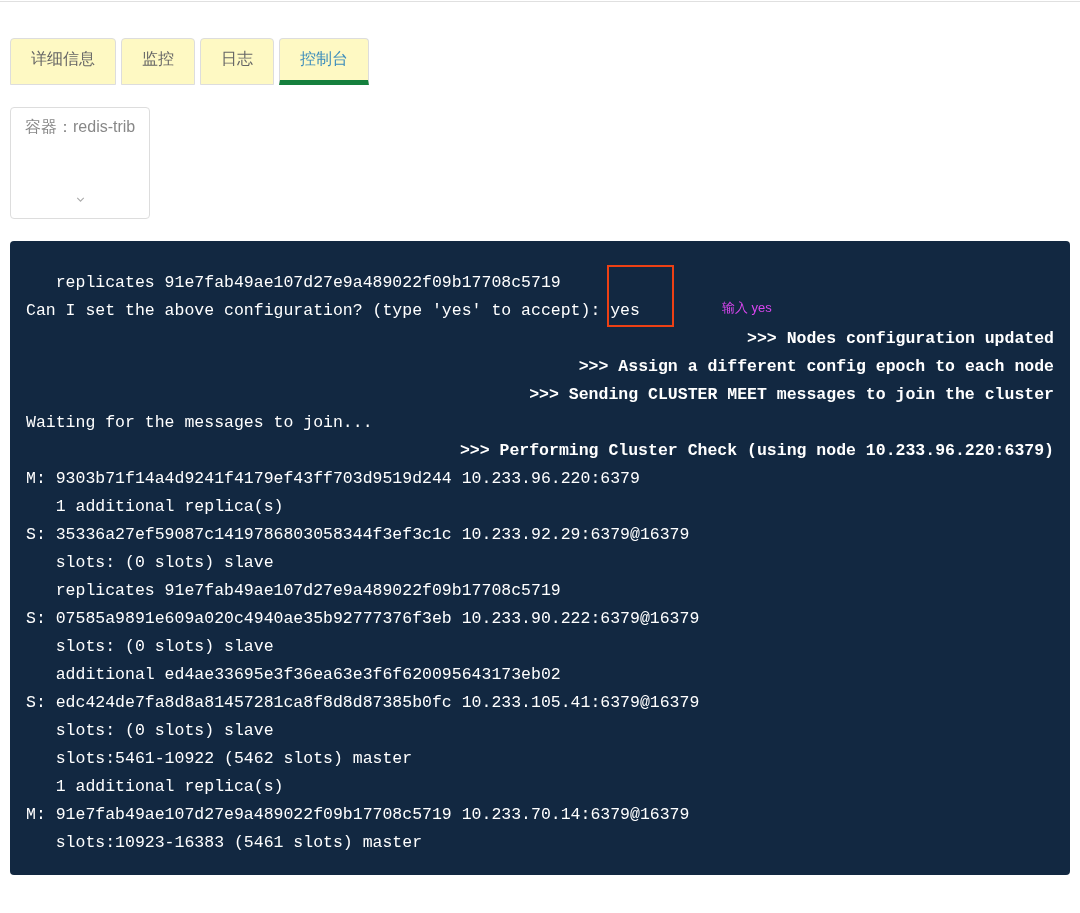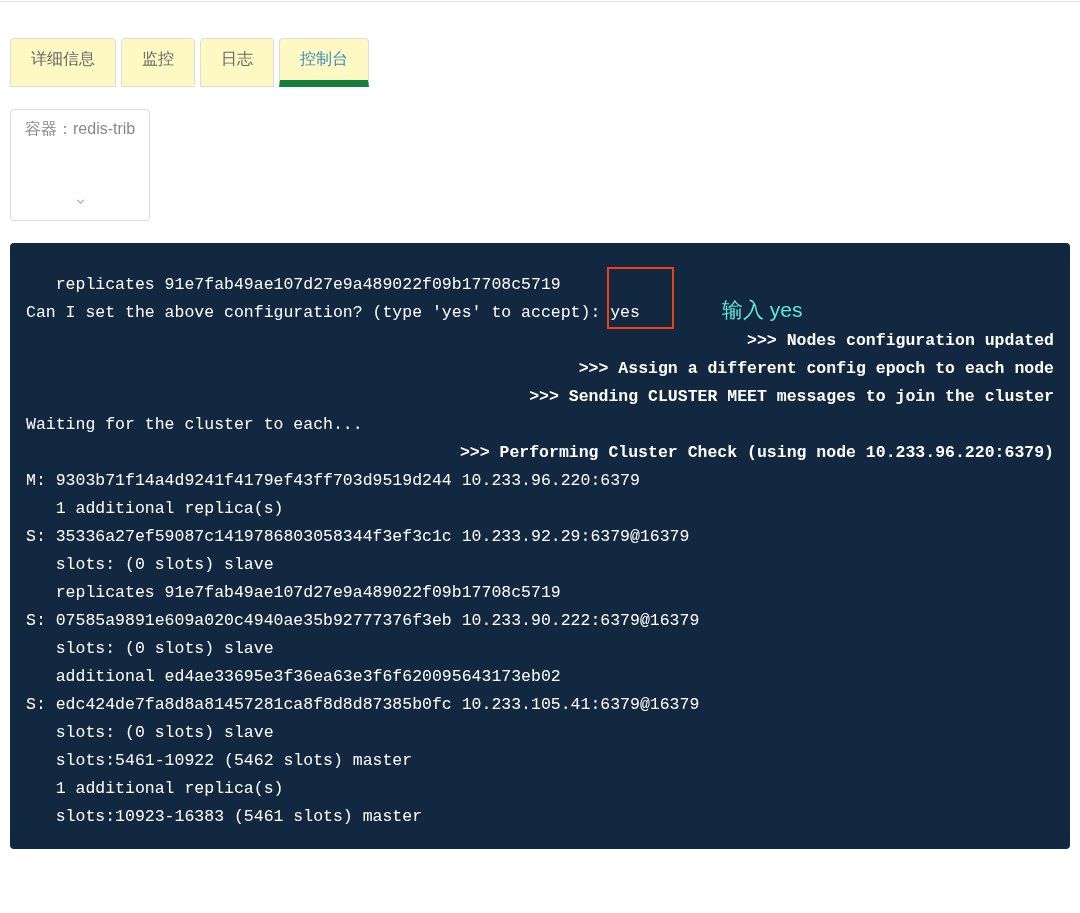--- a/index.html
+++ b/index.html
@@ -30,21 +30,21 @@
     .tab {
       padding: 10px 20px;
       border: 1px solid #ddd;
       border-radius: 4px 4px 0 0;
       background: #fef9c3;
       color: #666;
       font-size: 16px;
       cursor: pointer;
     }
     .tab.active {
-      border-bottom: 7px solid #15803d;
+      border-bottom: 5px solid #15803d;
       color: #3c8dbc;
     }
     .dropdown {
       display: inline-flex;
       align-items: center;
       padding: 9px 14px;
       border: 1px solid #ddd;
       border-radius: 4px;
       color: #888;
       font-size: 16px;
@@ -80,25 +80,25 @@
       position: absolute;
       border: 2px solid #ed4014;
       top: 24px;
       left: 597px;
       width: 67px;
       height: 62px;
       pointer-events: none;
     }
     .annotation {
       position: absolute;
-      color: #5eead4;
+      color: #d946ef;
       top: 53px;
       left: 712px;
       font-family: -apple-system, "Microsoft YaHei", sans-serif;
-      font-size: 21px;
+      font-size: 13px;
       font-weight: 500;
       text-align: center;
     }
   </style>
 </head>
 <body>
 
 <div class="top-border"></div>
 
 <div class="container">
@@ -121,31 +121,32 @@
 
   <div class="console">
     <div class="highlight-box"></div>
     <div class="annotation">输入 yes</div>
     <div id="console-lines">
         <div class="console-line">   replicates 91e7fab49ae107d27e9a489022f09b17708c5719</div>
         <div class="console-line">Can I set the above configuration? (type 'yes' to accept): yes</div>
         <div class="console-line console-bold">&gt;&gt;&gt; Nodes configuration updated</div>
         <div class="console-line console-bold">&gt;&gt;&gt; Assign a different config epoch to each node</div>
         <div class="console-line console-bold">&gt;&gt;&gt; Sending CLUSTER MEET messages to join the cluster</div>
-        <div class="console-line">Waiting for the cluster to each...</div>
+        <div class="console-line">Waiting for the messages to join...</div>
         <div class="console-line console-bold">&gt;&gt;&gt; Performing Cluster Check (using node 10.233.96.220:6379)</div>
         <div class="console-line">M: 9303b71f14a4d9241f4179ef43ff703d9519d244 10.233.96.220:6379</div>
         <div class="console-line">   1 additional replica(s)</div>
         <div class="console-line">S: 35336a27ef59087c1419786803058344f3ef3c1c 10.233.92.29:6379@16379</div>
         <div class="console-line">   slots: (0 slots) slave</div>
         <div class="console-line">   replicates 91e7fab49ae107d27e9a489022f09b17708c5719</div>
         <div class="console-line">S: 07585a9891e609a020c4940ae35b92777376f3eb 10.233.90.222:6379@16379</div>
         <div class="console-line">   slots: (0 slots) slave</div>
         <div class="console-line">   additional ed4ae33695e3f36ea63e3f6f620095643173eb02</div>
         <div class="console-line">S: edc424de7fa8d8a81457281ca8f8d8d87385b0fc 10.233.105.41:6379@16379</div>
         <div class="console-line">   slots: (0 slots) slave</div>
         <div class="console-line">   slots:5461-10922 (5462 slots) master</div>
         <div class="console-line">   1 additional replica(s)</div>
+        <div class="console-line">M: 91e7fab49ae107d27e9a489022f09b17708c5719 10.233.70.14:6379@16379</div>
         <div class="console-line">   slots:10923-16383 (5461 slots) master</div>
       </div>
   </div>
 
 </div>
 
 </body></html>

